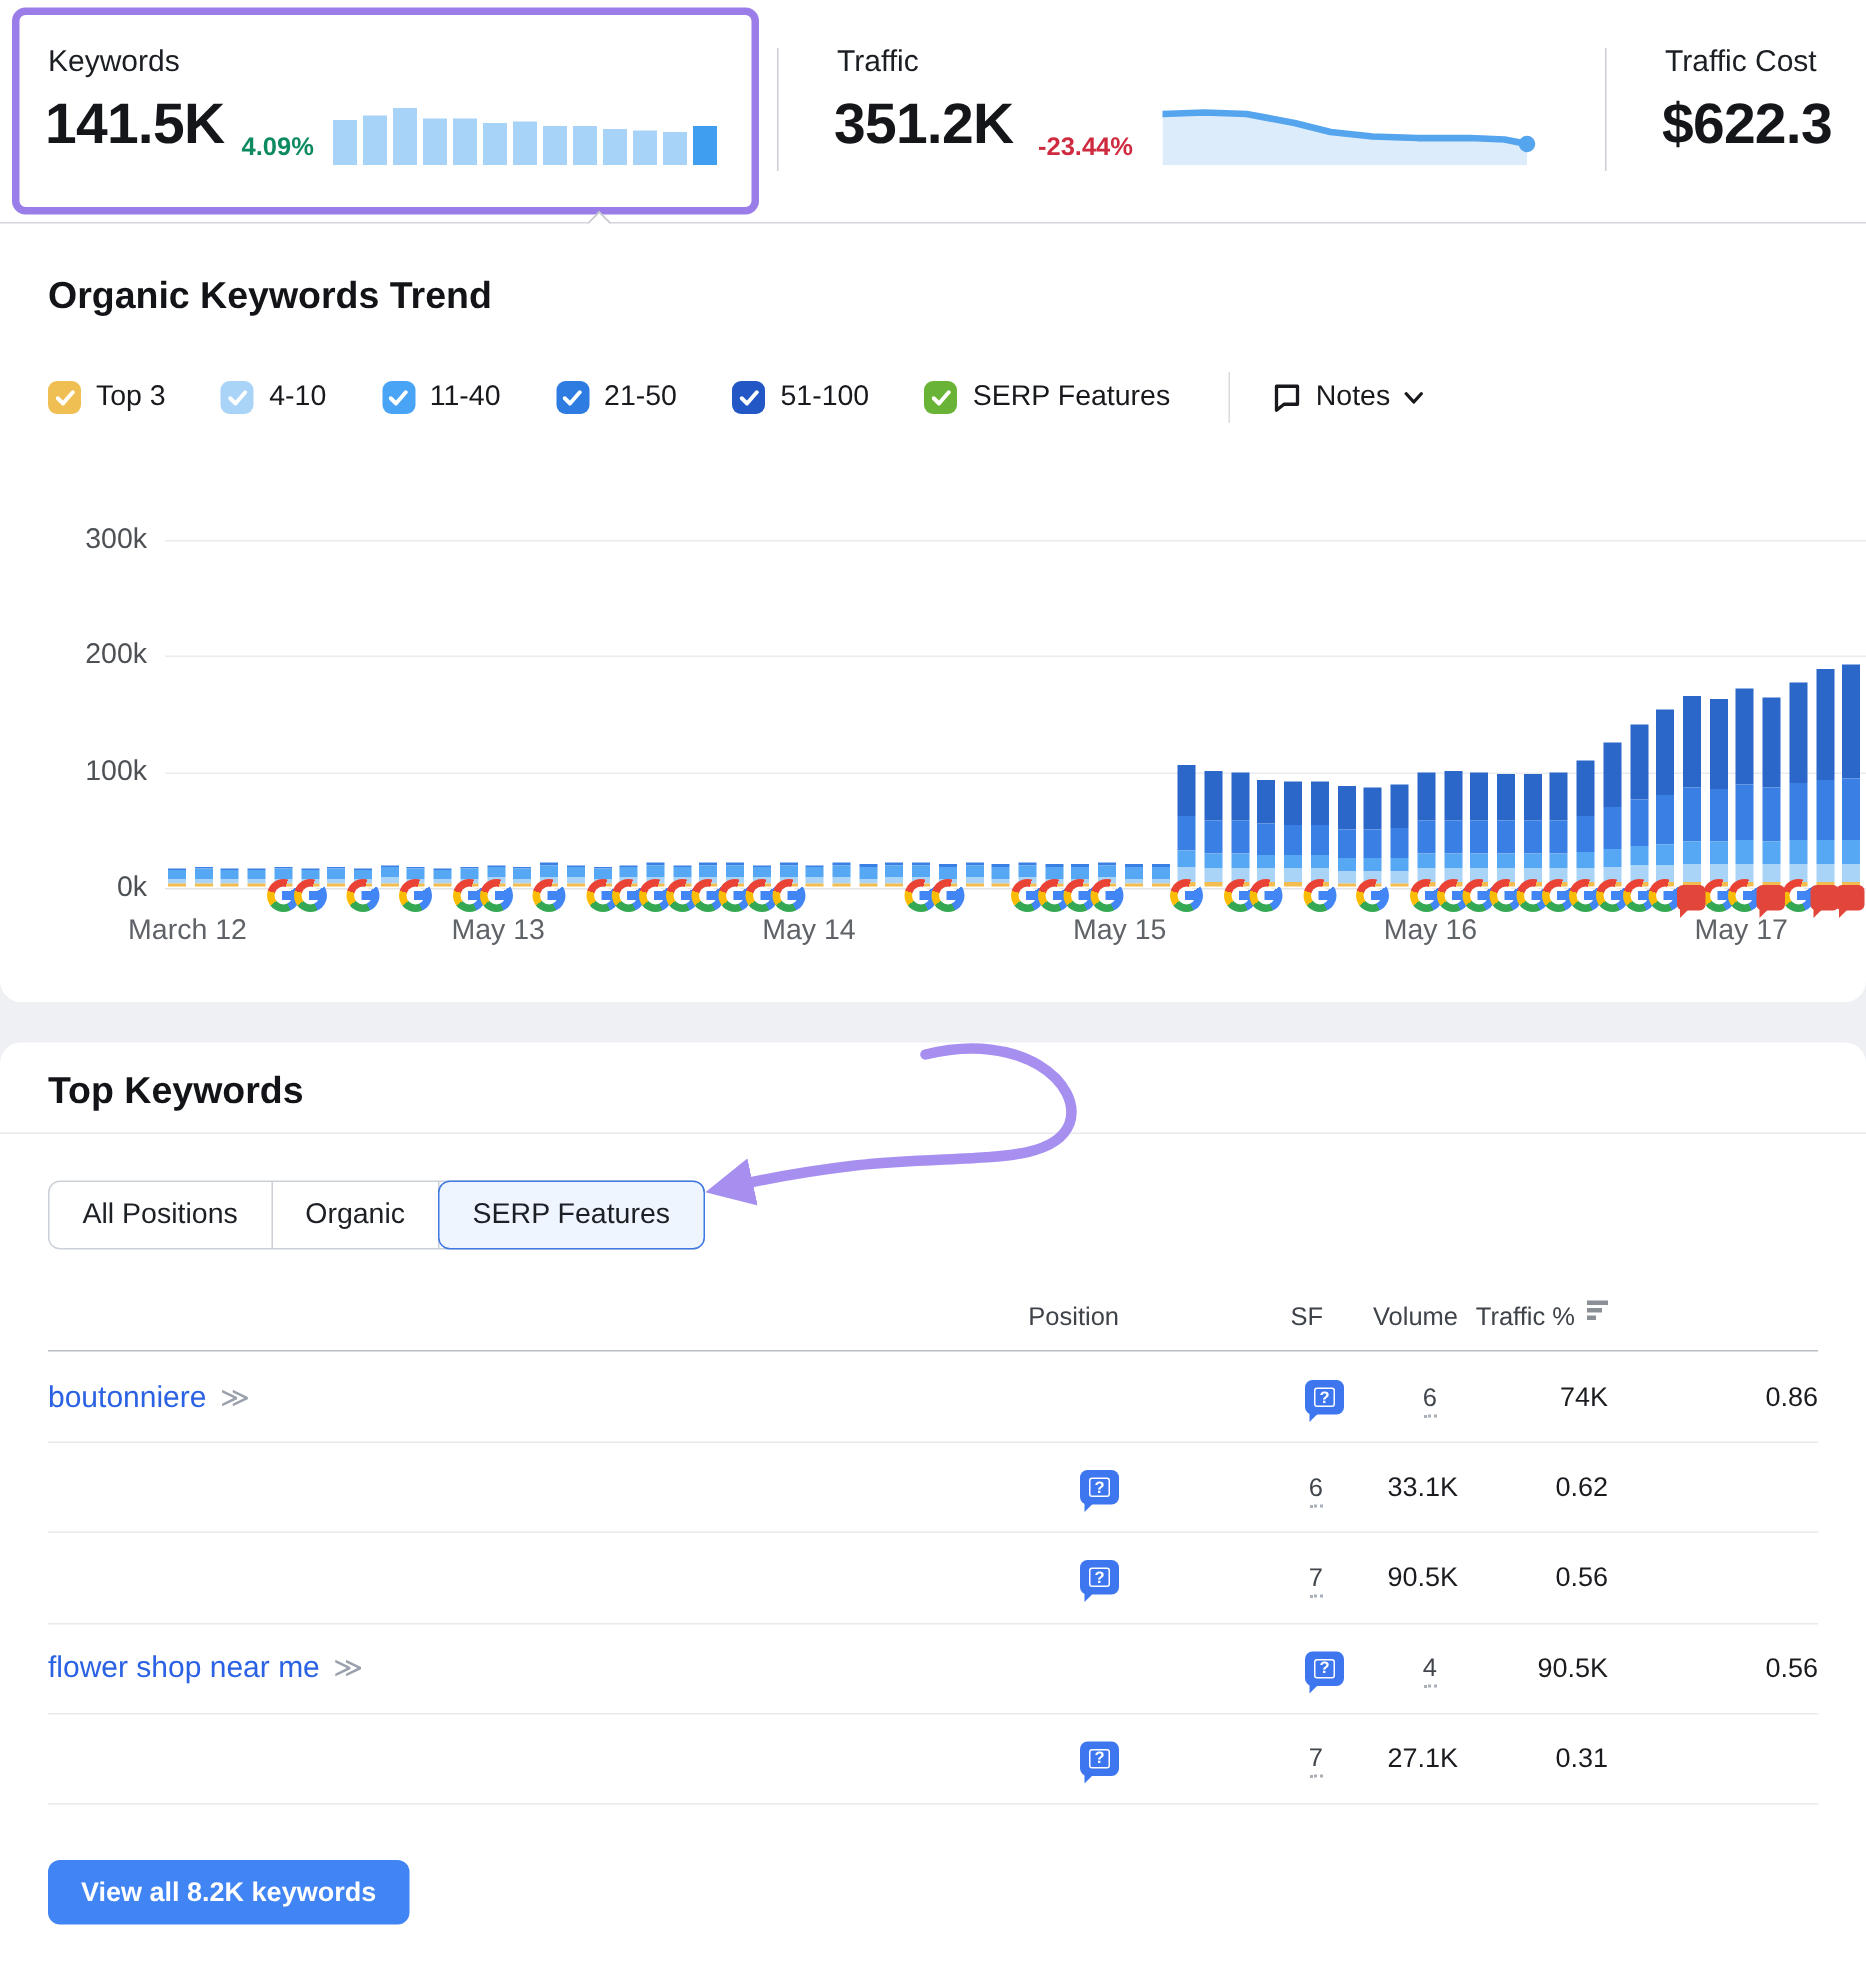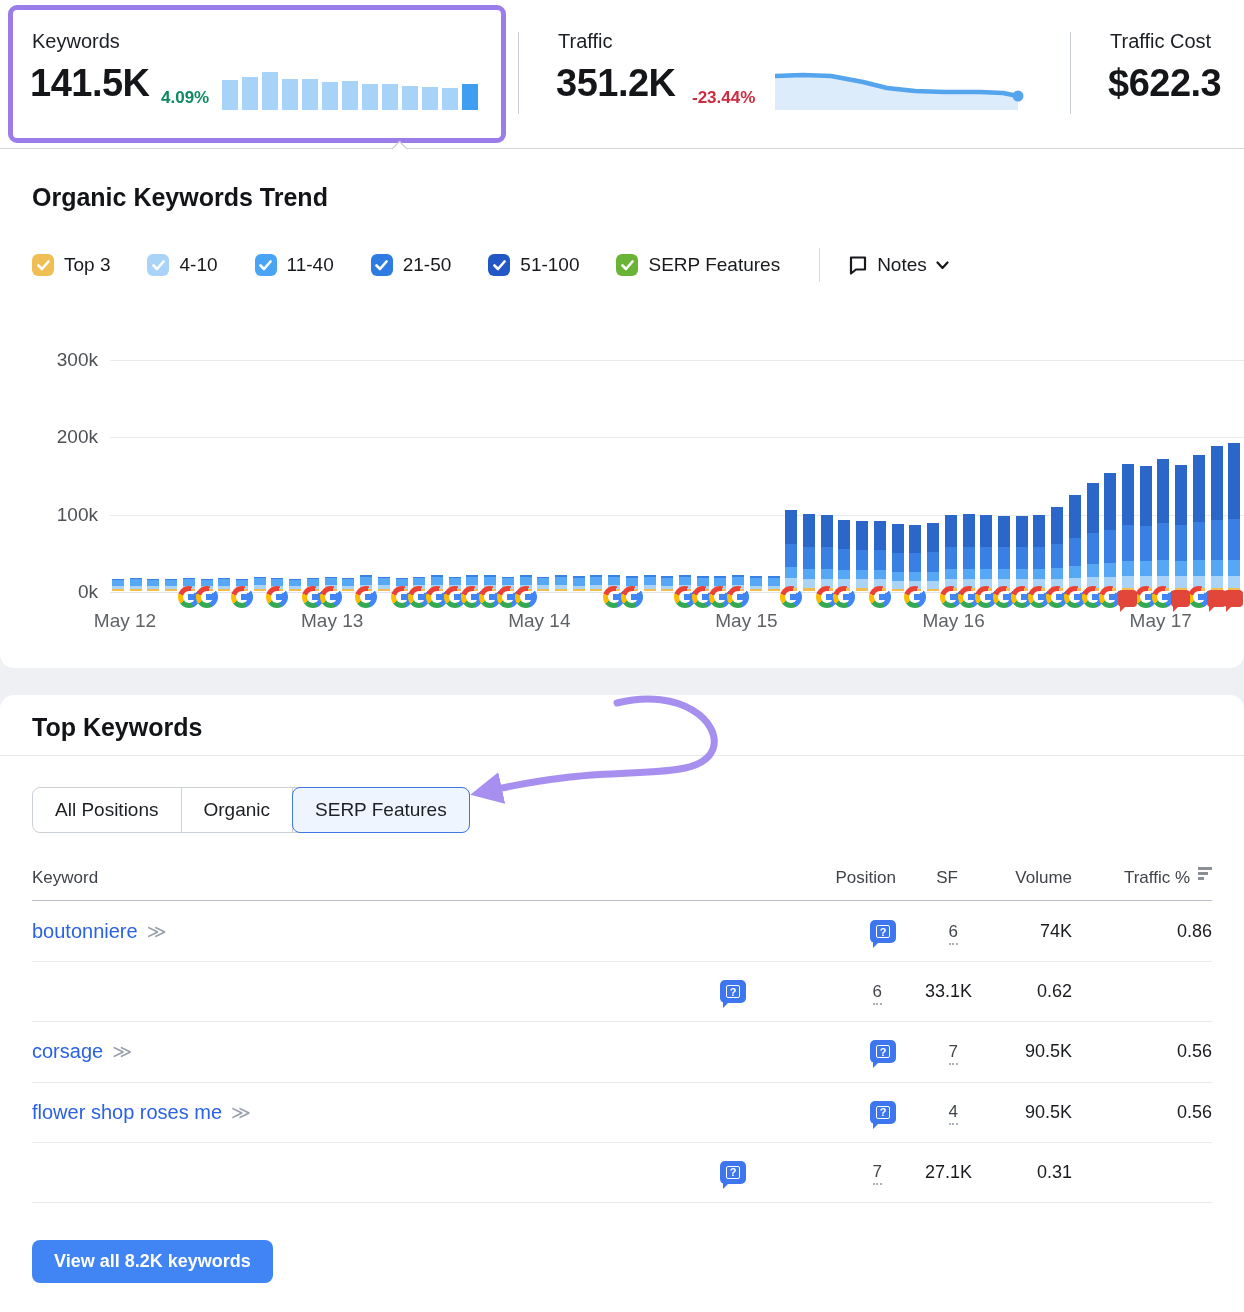--- a/index.html
+++ b/index.html
@@ -618,21 +618,21 @@
       <div class="gicon" style="left: 954px;"></div>
       <div class="gicon" style="left: 972px;"></div>
       <div class="gicon" style="left: 989px;"></div>
       <div class="gicon" style="left: 1025px;"></div>
       <div class="gicon" style="left: 1042px;"></div>
       <div class="gicon" style="left: 1078px;"></div>
       <div class="nicon" style="left: 1008px;"></div>
       <div class="nicon" style="left: 1061px;"></div>
       <div class="nicon" style="left: 1097px;"></div>
       <div class="nicon" style="left: 1114px;"></div>
-      <div class="xlab" style="left: 15px;">May 12</div>
+      <div class="xlab" style="left: 15px;">March 12</div>
       <div class="xlab" style="left: 222.15px;">May 13</div>
       <div class="xlab" style="left: 429.3px;">May 14</div>
       <div class="xlab" style="left: 636.45px;">May 15</div>
       <div class="xlab" style="left: 843.6px;">May 16</div>
       <div class="xlab" style="left: 1050.75px;">May 17</div>
     </div>
 <div class="ylab" style="left: 38px; top: 199px;">300k</div>
     <div class="ylab" style="left: 38px; top: 276.3px;">200k</div>
     <div class="ylab" style="left: 38px; top: 353.6px;">100k</div>
     <div class="ylab" style="left: 38px; top: 430.9px;">0k</div>
@@ -648,21 +648,20 @@
     </defs>
     <path d="M 187 20 C 252 4 292 40 283 66 C 272 95 215 86 140 94 C 115 97 90 101 67 106" fill="none" stroke="#a78ff0" stroke-width="7" stroke-linecap="round" marker-end="url(#ah)"></path>
   </svg>
   <div id="kwdiv"></div>
   <div id="tabs">
       <div class="tab">All Positions</div>
       <div class="tab">Organic</div>
       <div class="tab active">SERP Features</div>
     </div>
   <div id="thead">
-    <div>Keyword</div>
     <div class="c-pos">Position</div>
     <div class="c-sf">SF</div>
     <div class="c-vol" style="font-size:17px;color:#3f434a">Volume</div>
     <div class="c-traf" style="font-size:17px;color:#3f434a"><span>Traffic %</span><span class="sorticon"><i style="width:14px"></i><i style="width:10px"></i><i style="width:6px"></i></span></div>
   </div>
   <div id="tbody">
       <div class="trow">
         <div><span class="kwlink">boutonniere</span><span class="chev">≫</span></div>
         <div class="c-pos"><span class="qicon">
             <span class="qinner">?</span>
@@ -673,30 +672,29 @@
       </div>
       <div class="trow">
         <div class="c-pos"><span class="qicon">
             <span class="qinner">?</span>
           </span></div>
         <div class="c-sf"><span class="sfval">6</span></div>
         <div class="c-vol">33.1K</div>
         <div class="c-traf">0.62</div>
       </div>
       <div class="trow">
-        <div><span class="kwlink">corsage</span><span class="chev">≫</span></div>
         <div class="c-pos"><span class="qicon">
             <span class="qinner">?</span>
           </span></div>
         <div class="c-sf"><span class="sfval">7</span></div>
         <div class="c-vol">90.5K</div>
         <div class="c-traf">0.56</div>
       </div>
       <div class="trow">
-        <div><span class="kwlink">flower shop roses me</span><span class="chev">≫</span></div>
+        <div><span class="kwlink">flower shop near me</span><span class="chev">≫</span></div>
         <div class="c-pos"><span class="qicon">
             <span class="qinner">?</span>
           </span></div>
         <div class="c-sf"><span class="sfval">4</span></div>
         <div class="c-vol">90.5K</div>
         <div class="c-traf">0.56</div>
       </div>
       <div class="trow">
         <div class="c-pos"><span class="qicon">
             <span class="qinner">?</span>

